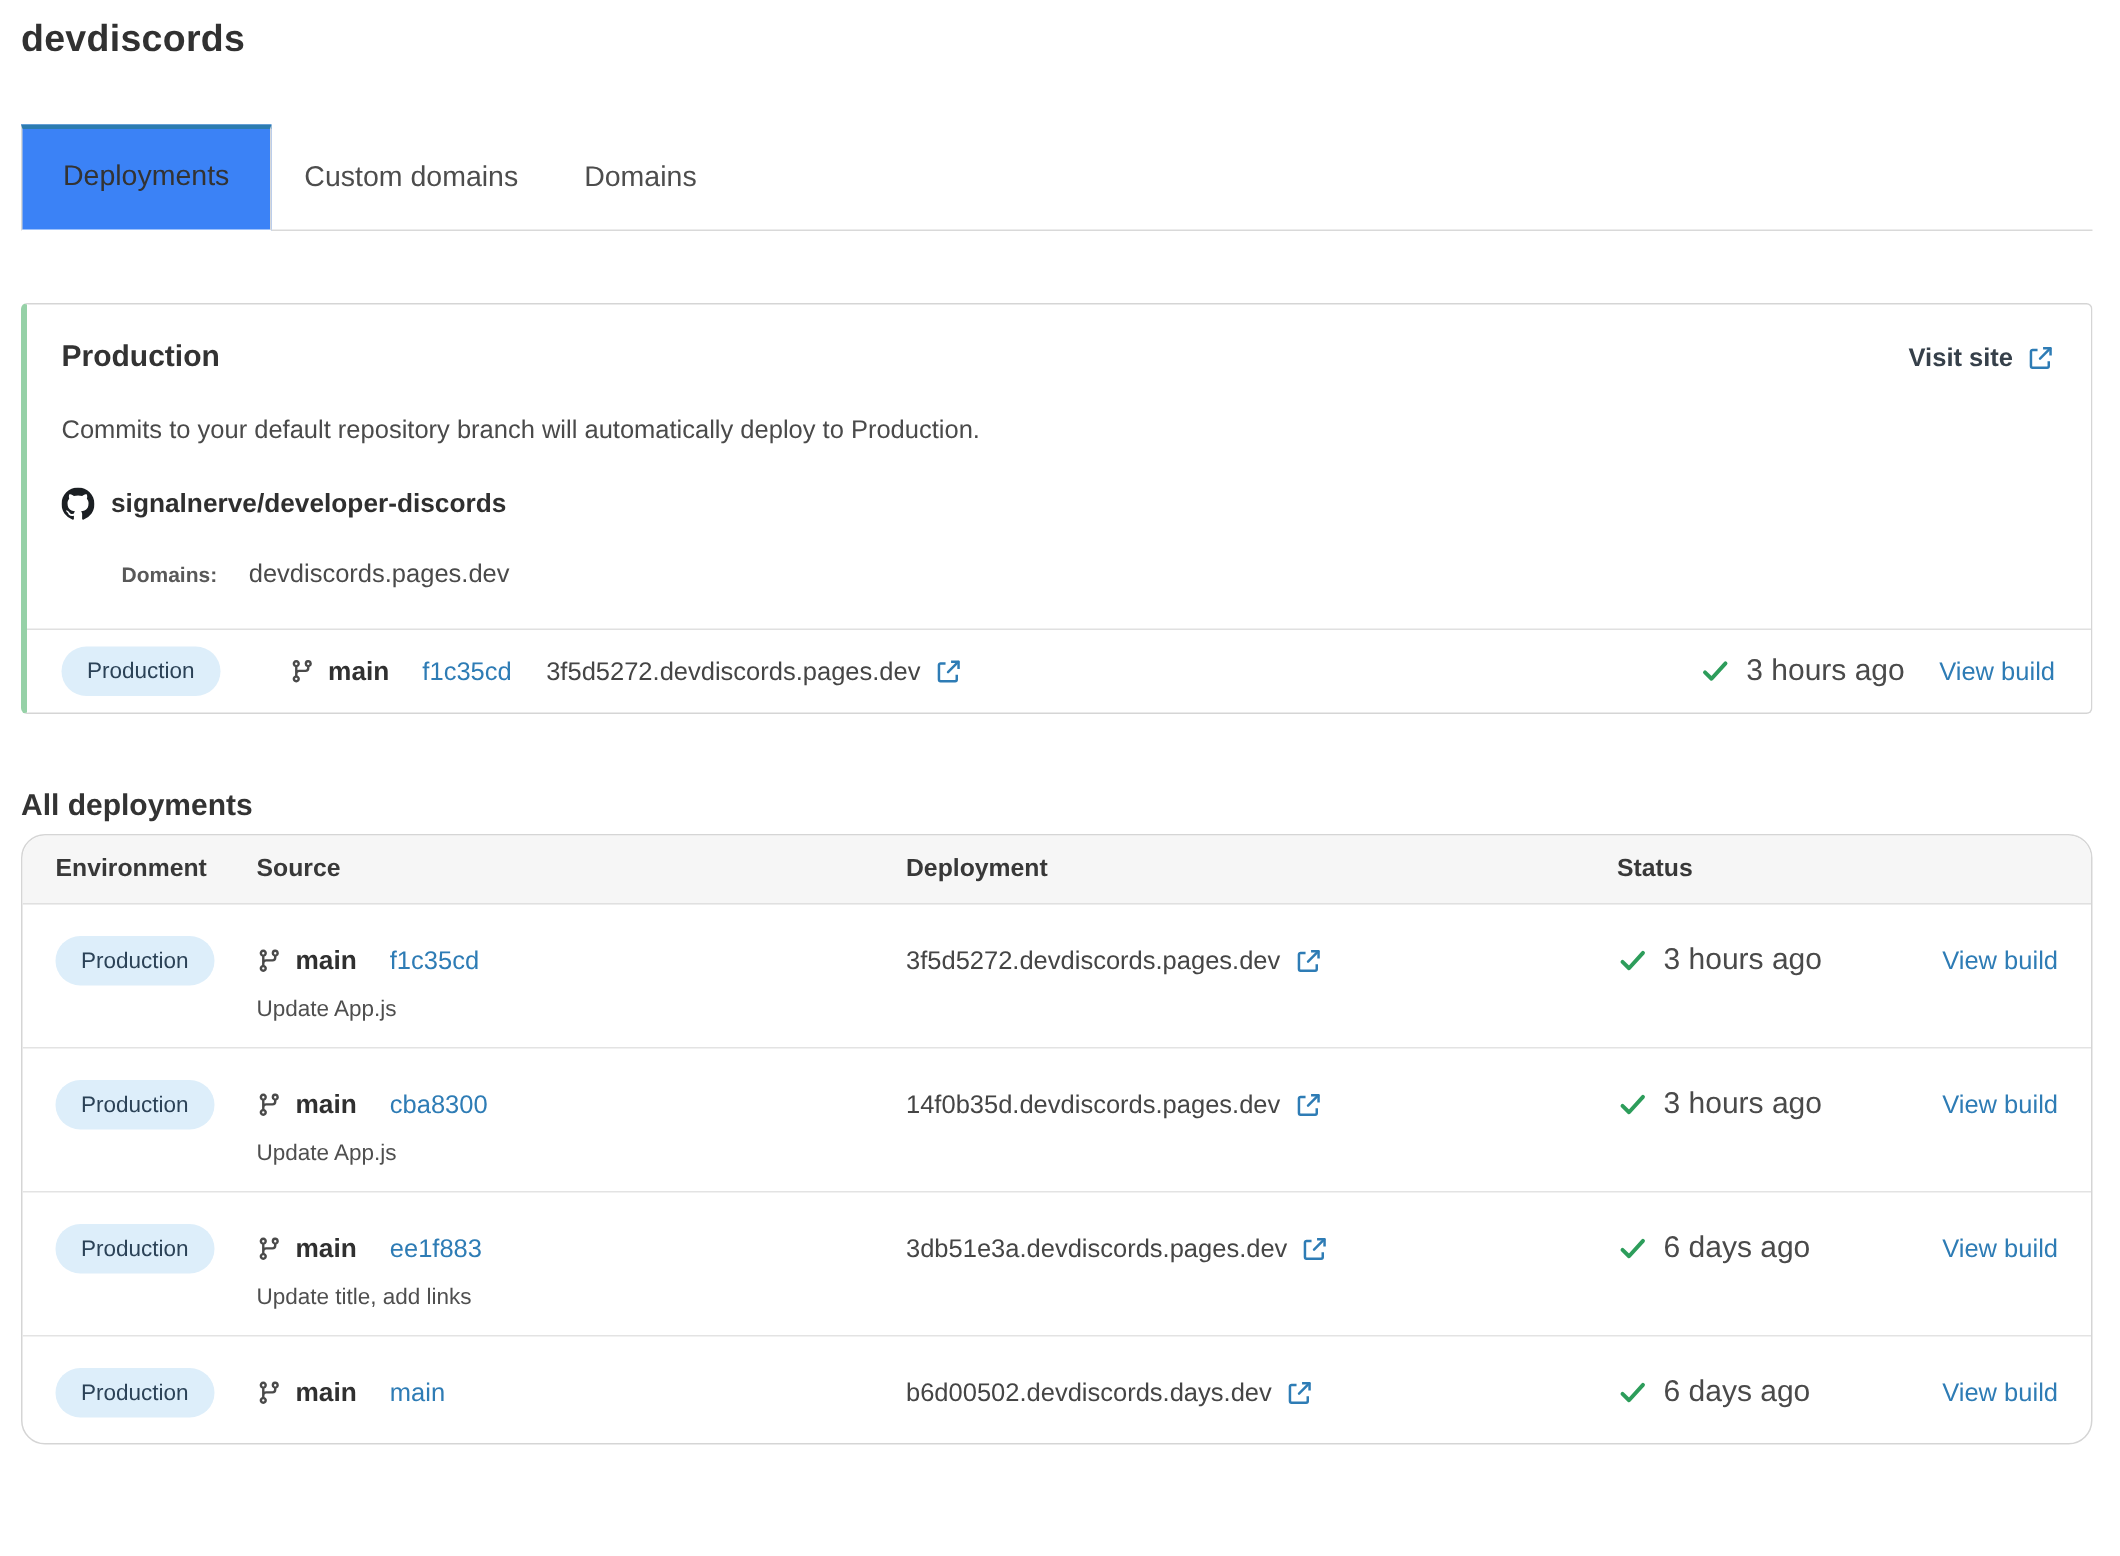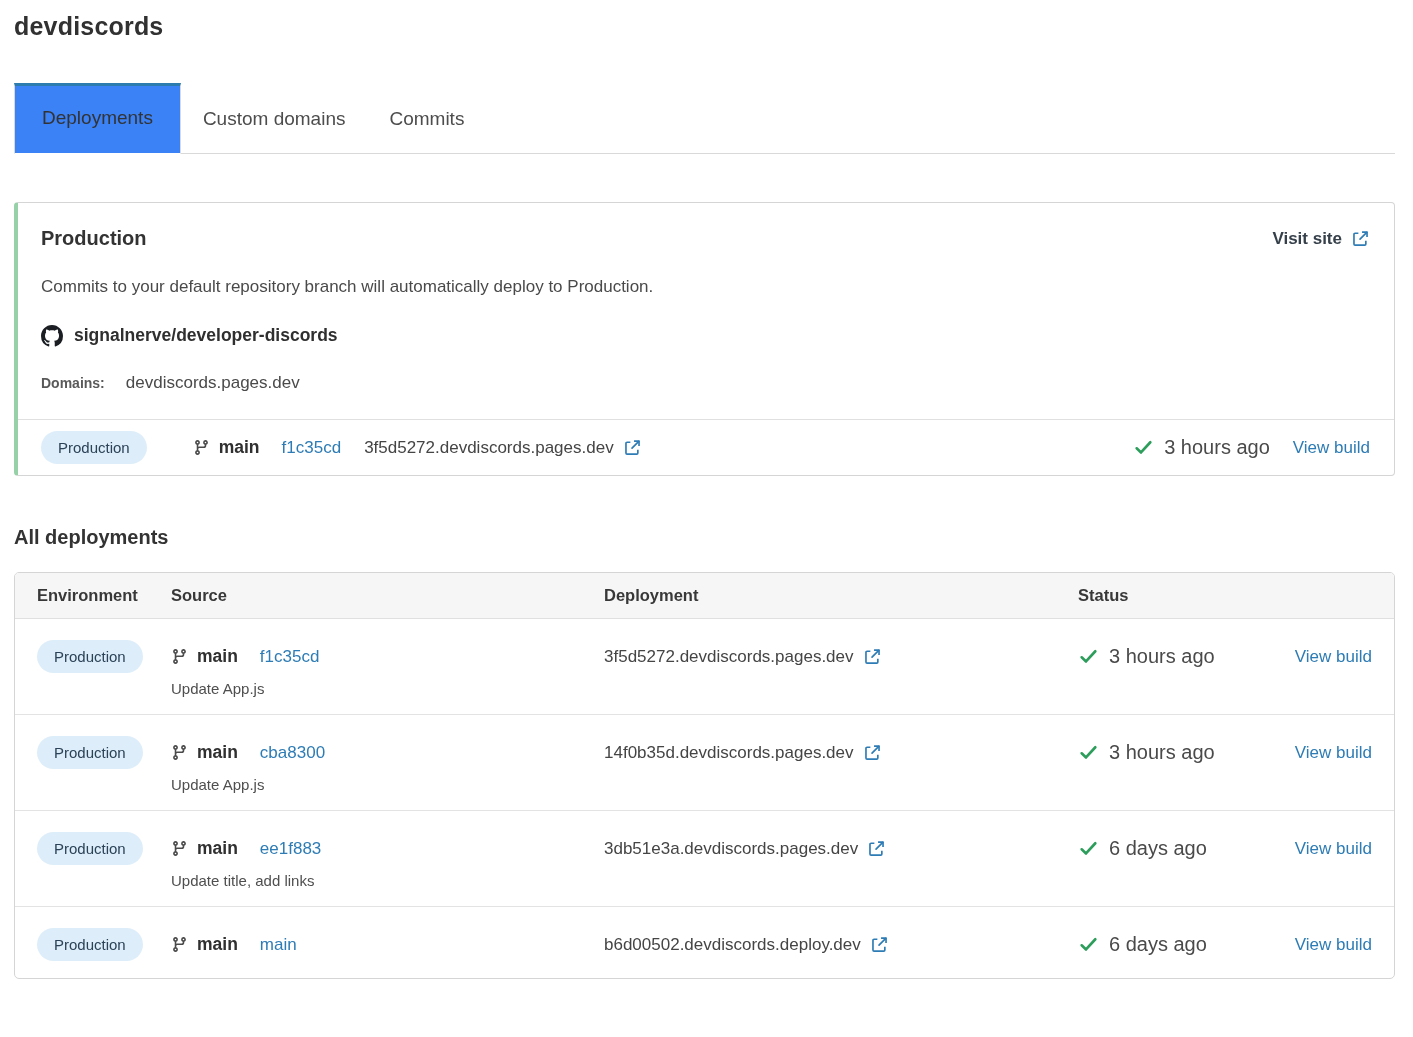--- a/index.html
+++ b/index.html
@@ -30,21 +30,21 @@
     border:1px solid #d5d5d5; border-left:4px solid #96d1a7; border-radius:4px;
   }
   .prod-body { padding:24px 24px 26px 23px; }
   .prod-header { display:flex; align-items:center; justify-content:space-between; }
   .prod-title { font-size:20px; font-weight:700; color:#333; }
   .visit-site { display:flex; align-items:center; gap:9px; cursor:pointer; }
   .visit-site-label { font-size:17px; font-weight:700; color:#36404a; }
   .prod-desc { margin-top:27px; font-size:17px; color:#4a4a4a; }
   .repo-line { margin-top:28px; display:flex; align-items:flex-start; gap:11px; }
   .repo-name { font-size:17.5px; font-weight:700; color:#2f2f2f; }
-  .domains-line { margin-top:26px; display:flex; align-items:baseline; }
+  .domains-line { margin-top:26px; display:flex; align-items:baseline;margin-left:40px; }
   .domains-label { font-size:14px; font-weight:700; color:#595959; }
   .domains-value { font-size:17px; color:#4a4a4a; margin-left:21px; }
 
   .prod-deploy-row {
     border-top:1px solid #e0e0e0;
     padding:11px 24px 11px 23px;
     display:flex; align-items:center;
   }
 
   .badge {
@@ -63,22 +63,22 @@
 
   .prod-deploy-row .branch-group { margin-left:46px; }
   .prod-deploy-row .commit-link { margin-left:22px; }
   .prod-deploy-row .deploy-url-group { margin-left:23px; }
   .prod-deploy-row .right-side { margin-left:auto; display:flex; align-items:center; }
   .prod-deploy-row .view-build { margin-left:23px; }
 
   
   .section-heading { margin-top:50px; font-size:20px; font-weight:700; color:#333; }
   .deploy-table {
-    margin-top:23px;
-    border:1px solid #d5d5d5; border-radius:5px;
+    margin-top:7px;
+    border:1px solid #d5d5d5; border-radius:16px;
     overflow:hidden;
   }
   .tgrid {
     display:grid;
     grid-template-columns:134px 433px 460px 1fr 130px;
     padding-left:22px; padding-right:22px;
   }
   .thead {
     background:#f6f6f6; border-bottom:1px solid #e0e0e0;
     padding-top:13px; padding-bottom:13px;
@@ -104,21 +104,21 @@
 </head>
 <body>
 
 <div class="page">
 
   <div class="page-title">devdiscords</div>
 
   <div class="tabs">
     <div class="tab active">Deployments</div>
     <div class="tab">Custom domains</div>
-    <div class="tab">Commits</div>
+    <div class="tab">Domains</div>
   </div>
 
   <div class="prod-card">
     <div class="prod-body">
       <div class="prod-header">
         <div class="prod-title">Production</div>
         <div class="visit-site">
           <span class="visit-site-label">Visit site</span>
           <span>
   <svg class="icon-ext" viewBox="0 0 16 16" fill="none" stroke="#2e7cb5" stroke-width="1.4">
@@ -359,21 +359,21 @@
 </span>
           <span class="branch-name">main</span>
         </span>
         <span class="commit-link">main</span>
       </div>
 
     </div>
     <div class="col-deploy">
       <div class="cell-first-line">
         <span class="deploy-url-group">
-          <span class="deploy-url">b6d00502.devdiscords.deploy.dev</span>
+          <span class="deploy-url">b6d00502.devdiscords.days.dev</span>
           <span>
   <svg class="icon-ext" viewBox="0 0 16 16" fill="none" stroke="#2e7cb5" stroke-width="1.4">
     <path d="M6.2 3.6H3.4c-.5 0-.9.4-.9.9v8.2c0 .5.4.9.9.9h8.2c.5 0 .9-.4.9-.9V9.9"></path>
     <path d="M9.3 2.6h4.2v4.2" stroke-linejoin="round"></path>
     <path d="M13.3 2.8 7.6 8.5" stroke-linecap="round"></path>
   </svg>
 </span>
         </span>
       </div>
     </div>

